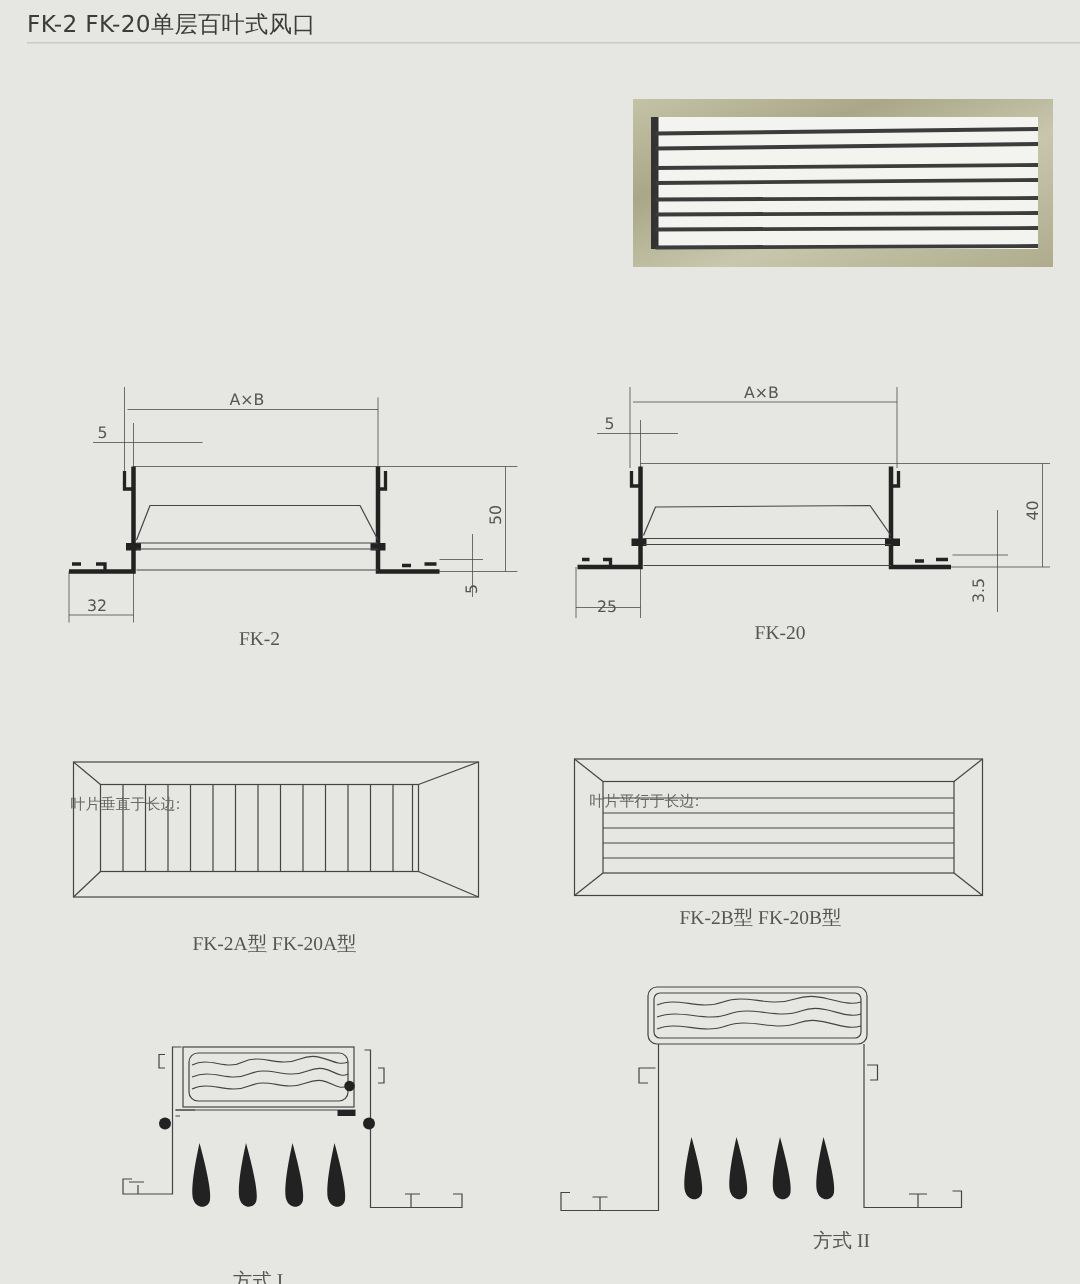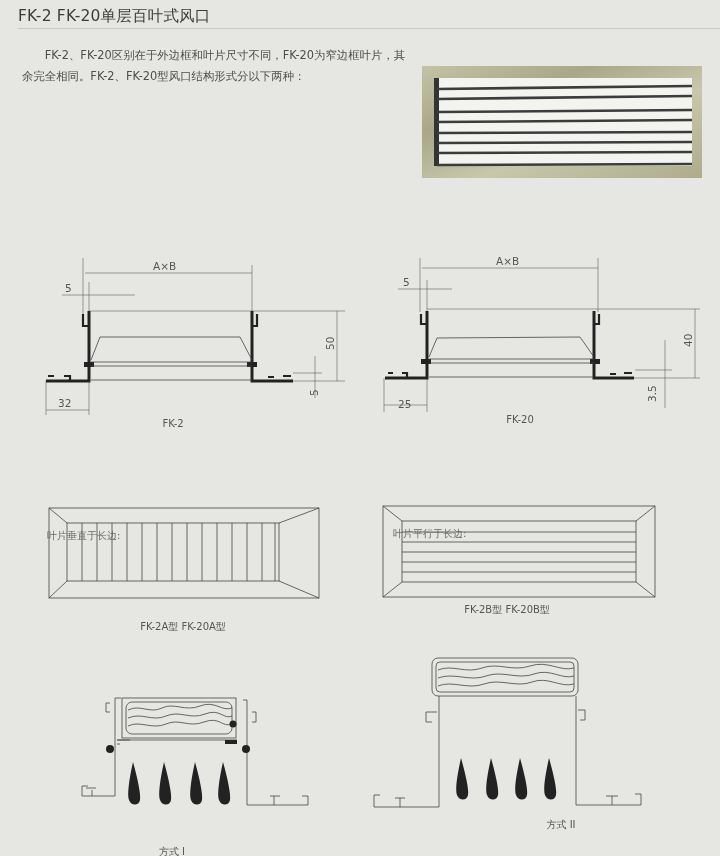--- a/index.html
+++ b/index.html
@@ -23,37 +23,37 @@
       position: absolute; left: 22px; top: 45px; width: 392px;
       font-size: 11.4px; line-height: 21px; color: #4d4d4b;
     }
     .body-text p { margin: 0; text-indent: 2em; }
     .photo {
       position: absolute; left: 422px; top: 66px; width: 280px; height: 112px;
     }
     svg text { font-family: "DejaVu Sans", sans-serif; fill: #555; }
     .diagram { position: absolute; left: 0; top: 0; }
     .caption {
-      position: absolute; font-size: 10px; color: #555; white-space: nowrap;
+      position: absolute; font-size: 13px; color: #555; white-space: nowrap;
       transform: translateX(-50%);
+      font-family: Liberation Serif, serif;
     }
     .sublabel {
       position: absolute; font-size: 10px; color: #666; white-space: nowrap; margin-top: 41px;
     }
   </style>
 </head>
 <body>
 
 <div class="page">
 
   <div class="title">FK-2  FK-20单层百叶式风口</div>
   <div class="title-rule"></div>
 
   <div class="body-text">
-    <p>FK-2、FK-20区别在于外边框和叶片尺寸不同，FK-20为窄边框叶片，其余完全相同。FK-2、FK-20型风口结构形式分以下两种：</p>
   </div>
 
   <svg class="photo" viewBox="0 0 280 112" width="280" height="112">
     <defs>
       <linearGradient id="fr" x1="0" y1="0" x2="1" y2="1">
         <stop offset="0" stop-color="#c5c3a6"></stop>
         <stop offset="0.3" stop-color="#a9a787"></stop>
         <stop offset="0.6" stop-color="#c8c7ad"></stop>
         <stop offset="1" stop-color="#aeac8c"></stop>
       </linearGradient>

